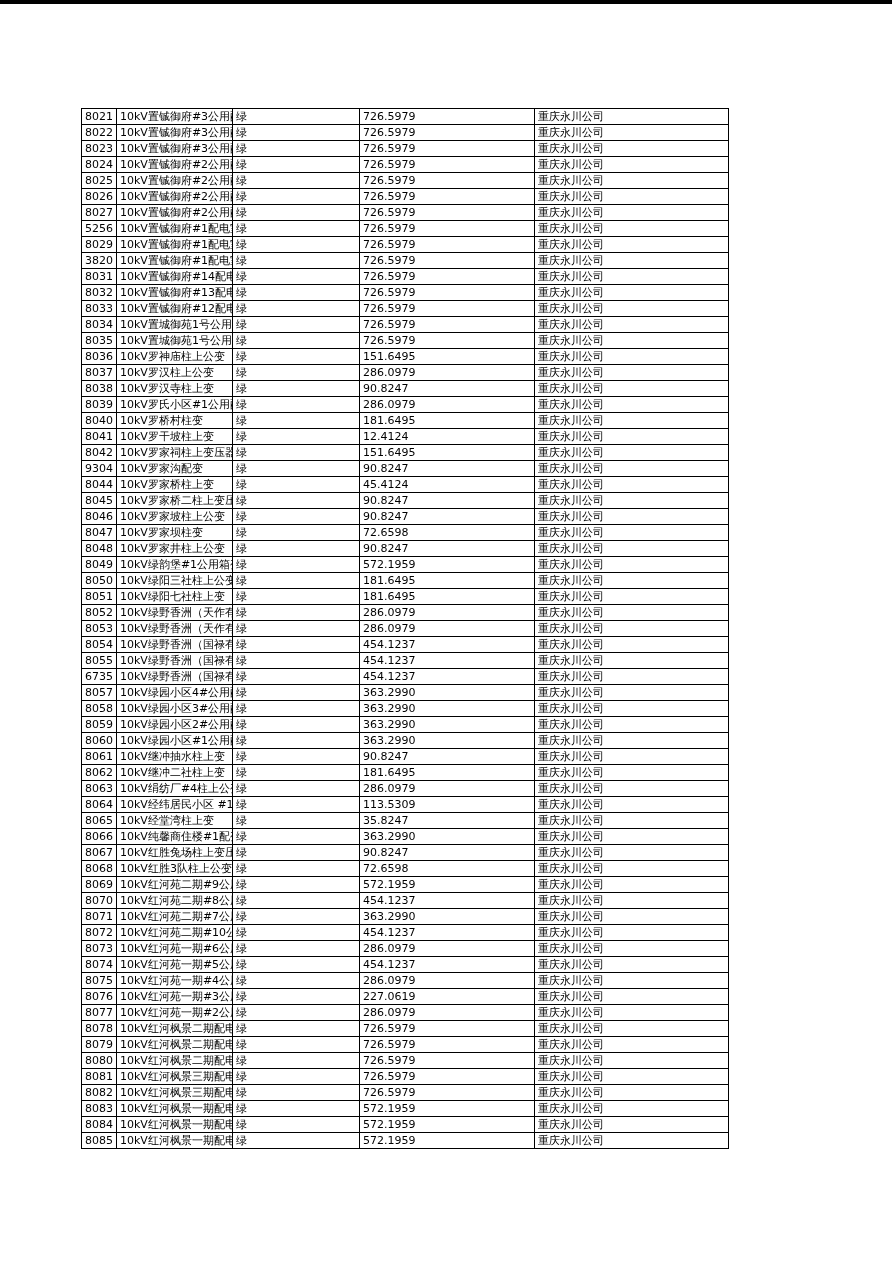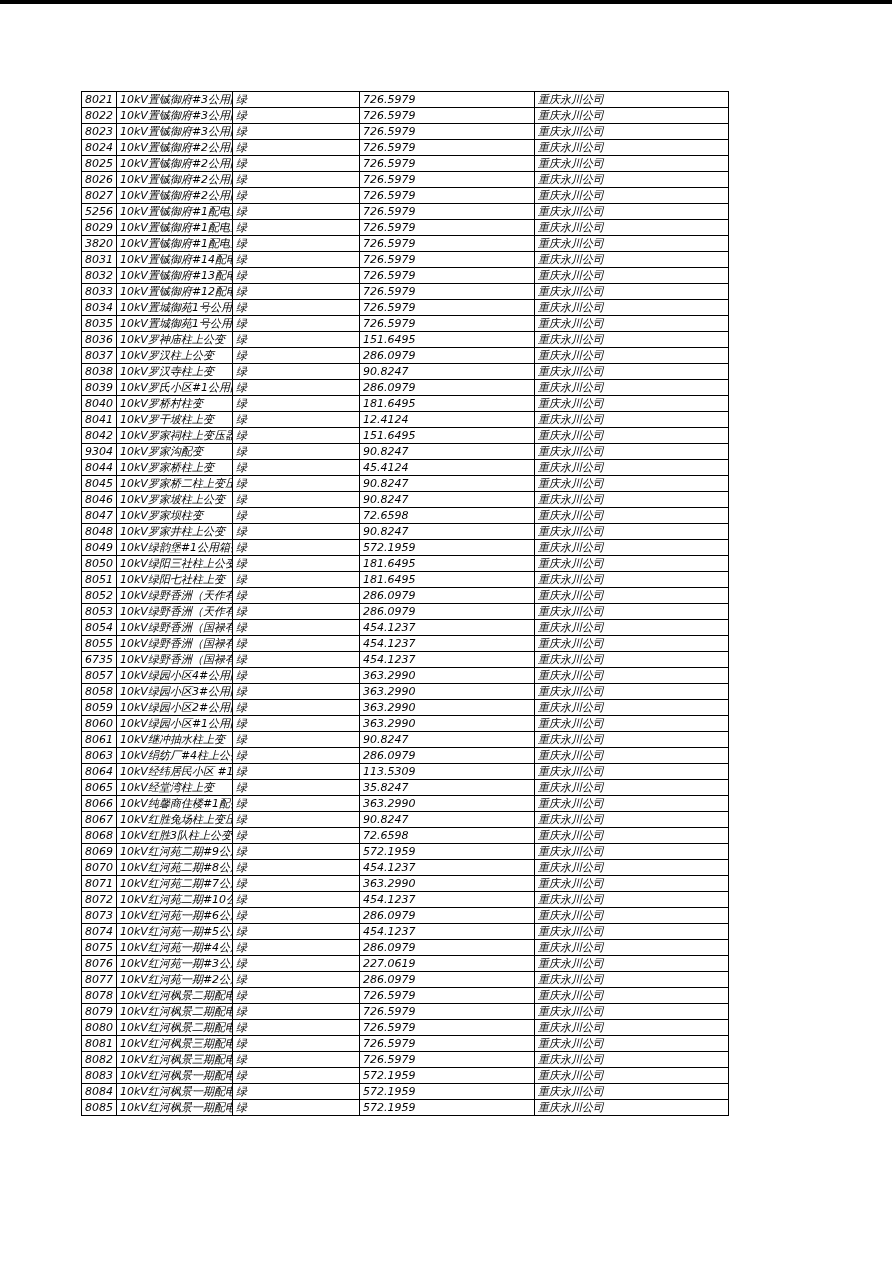--- a/index.html
+++ b/index.html
@@ -22,26 +22,25 @@
     position: absolute;
     top: 0;
     left: 0;
     width: 892px;
     height: 4px;
     background: #000000;
   }
   table.sheet {
     position: absolute;
     left: 81px;
-    top: 91px;
+    top: 108px;
     border-collapse: collapse;
     table-layout: fixed;
     width: 647px;
     background: #ffffff;
-    font-style: italic;
   }
   table.sheet td {
     border: 1px solid #000000;
     height: 15px;
     font-size: 11px;
     line-height: 15px;
     padding: 0 1px 0 3px;
     white-space: nowrap;
     overflow: hidden;
     color: #000000;
@@ -349,20 +348,27 @@
     <td class="c-company">重庆永川公司</td>
   </tr>
         <tr>
     <td class="c-id">8061</td>
     <td class="c-name">10kV继冲抽水柱上变</td>
     <td class="c-status">绿</td>
     <td class="c-value">90.8247</td>
     <td class="c-company">重庆永川公司</td>
   </tr>
         <tr>
+    <td class="c-id">8062</td>
+    <td class="c-name">10kV继冲二社柱上变</td>
+    <td class="c-status">绿</td>
+    <td class="c-value">181.6495</td>
+    <td class="c-company">重庆永川公司</td>
+  </tr>
+        <tr>
     <td class="c-id">8063</td>
     <td class="c-name">10kV绢纺厂#4柱上公变</td>
     <td class="c-status">绿</td>
     <td class="c-value">286.0979</td>
     <td class="c-company">重庆永川公司</td>
   </tr>
         <tr>
     <td class="c-id">8064</td>
     <td class="c-name">10kV经纬居民小区 #1公配</td>
     <td class="c-status">绿</td>

